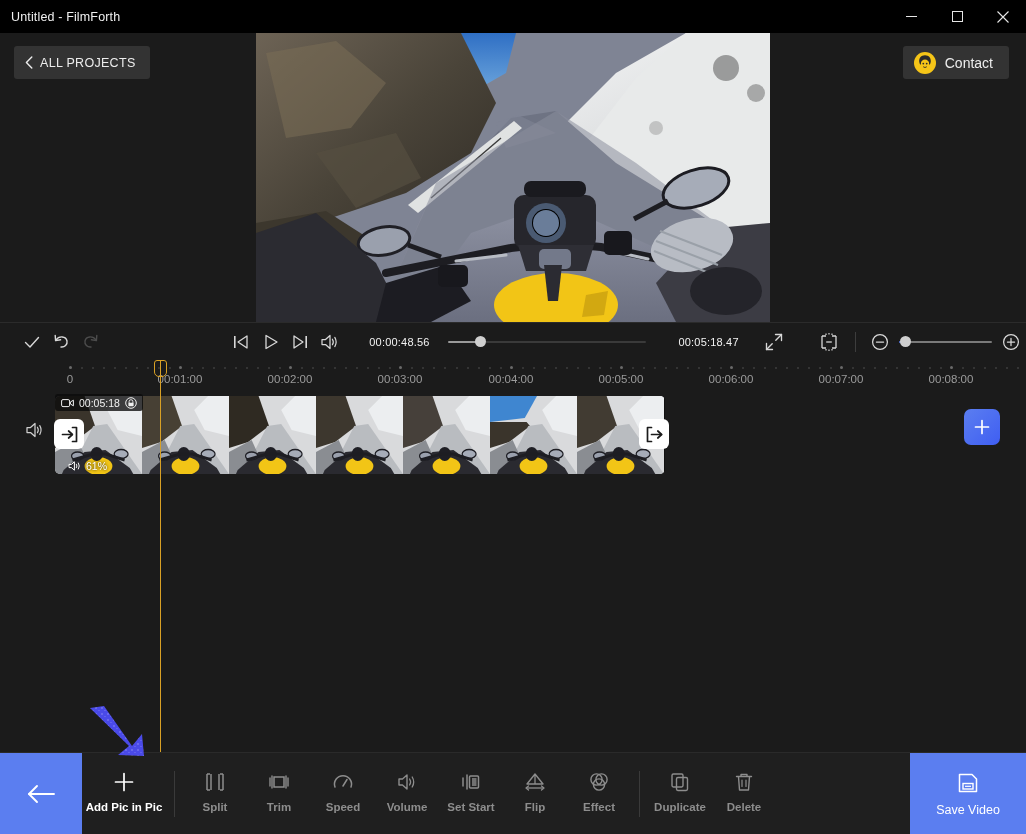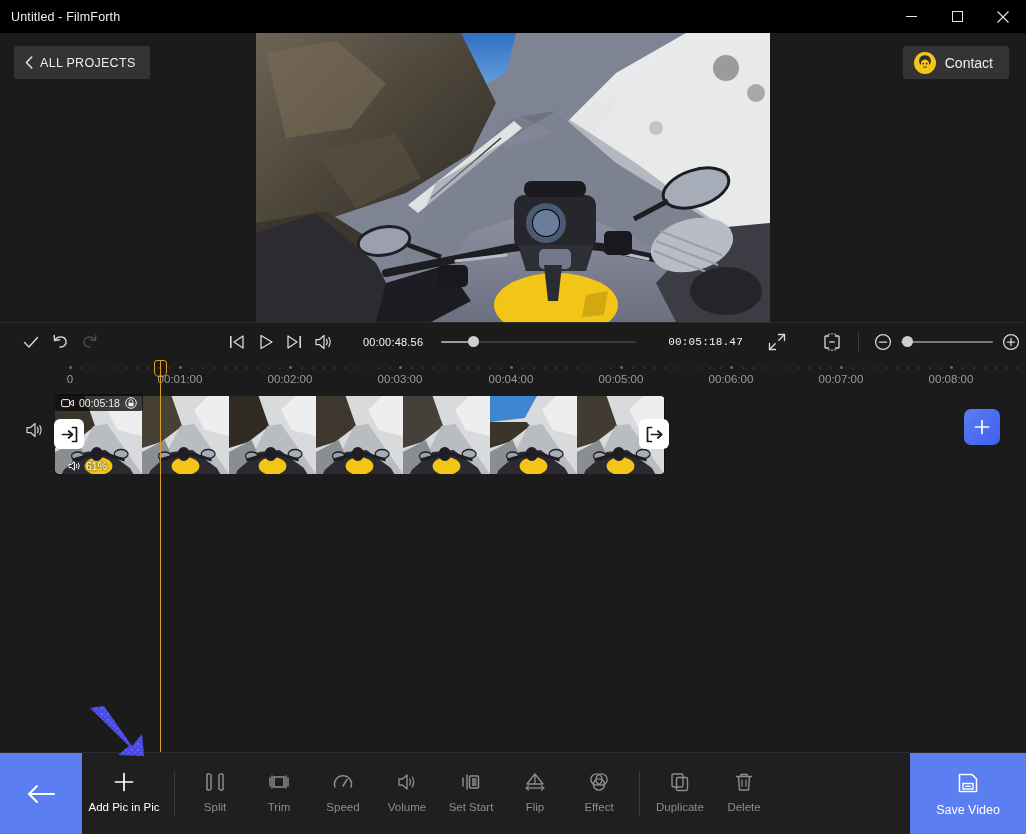--- a/index.html
+++ b/index.html
@@ -133,21 +133,21 @@
   
   .bottombar {
     position: absolute; left: 0; top: 752px; width: 1026px; height: 82px;
     background: #1f1f1f; border-top: 1px solid #2a2a2a;
     display: flex; align-items: stretch;
   }
   .back-btn {
     width: 82px; flex: 0 0 82px; background: #5b7ef0;
     display: flex; align-items: center; justify-content: center;
   }
-  .tools { flex: 1 1 auto; display: flex; align-items: stretch; }
+  .tools { flex: 1 1 auto; display: flex; align-items: stretch; font-weight: bold; }
   .tool {
     width: 64px; display: flex; flex-direction: column;
     align-items: center; justify-content: center; gap: 7px;
     font-size: 11.5px; color: #8d8d8d; text-align: center; line-height: 1.18;
   }
   .tool .ti { height: 22px; display: flex; align-items: flex-end; color: #8d8d8d; }
   .tool.active, .tool.active .ti { color: #ffffff; }
   .tool.wide { width: 84px; }
   .tool-sep { width: 1px; align-self: center; height: 46px; background: #3a3a3a; margin: 0 8px; }
   .spacer { flex: 1 1 auto; }
@@ -336,21 +336,21 @@
     </div>
 
     <span class="timecode" style="margin-left:25px;">00:00:48.56</span>
 
     <div class="seek-wrap" style="margin-left:18px;width:229px;">
       <div class="seek-track seek-filled" style="width:32px;"></div>
       <div class="seek-knob"></div>
       <div class="seek-track seek-rest" style="flex:1;"></div>
     </div>
 
-    <span class="timecode" style="margin-left:32px;font-family:Liberation Mono, monospace;">00:05:18.47</span>
+    <span class="timecode" style="margin-left:32px;">00:05:18.47</span>
 
     <div class="ctl-icon" style="width:34px;margin-left:20px;">
       <svg width="20" height="20" viewBox="0 0 20 20">
         <path d="M11.5 2.5 H17.5 V8.5" stroke="#d8d8d8" stroke-width="1.35" fill="none" stroke-linecap="round" stroke-linejoin="round"></path>
         <path d="M8.5 17.5 H2.5 V11.5" stroke="#d8d8d8" stroke-width="1.35" fill="none" stroke-linecap="round" stroke-linejoin="round"></path>
         <path d="M17.5 2.5 L11.8 8.2" stroke="#d8d8d8" stroke-width="1.35" stroke-linecap="round"></path>
         <path d="M2.5 17.5 L8.2 11.8" stroke="#d8d8d8" stroke-width="1.35" stroke-linecap="round"></path>
       </svg>
     </div>
 

